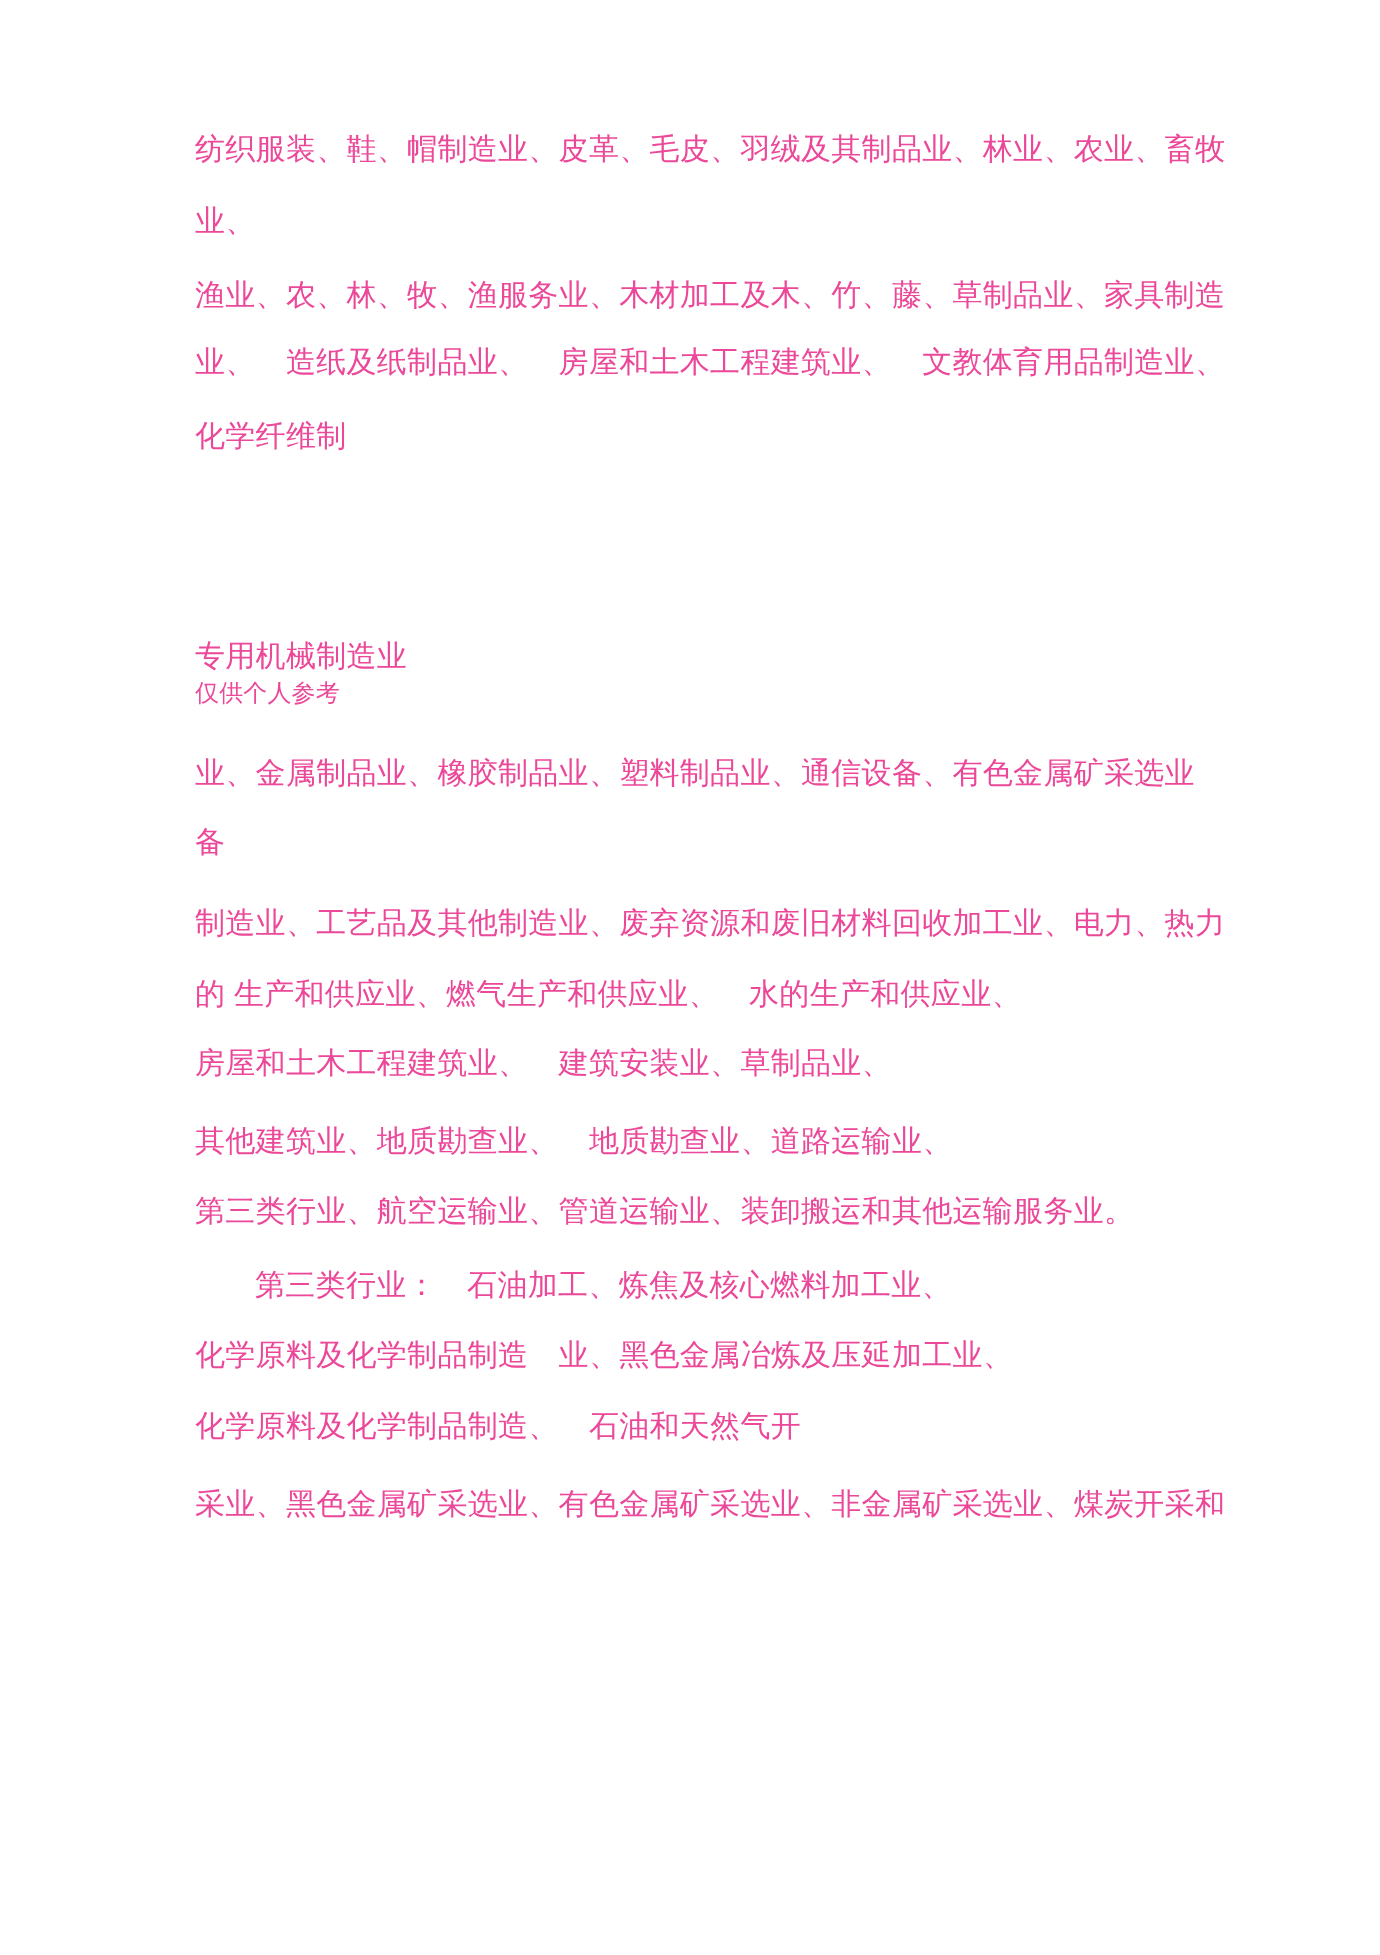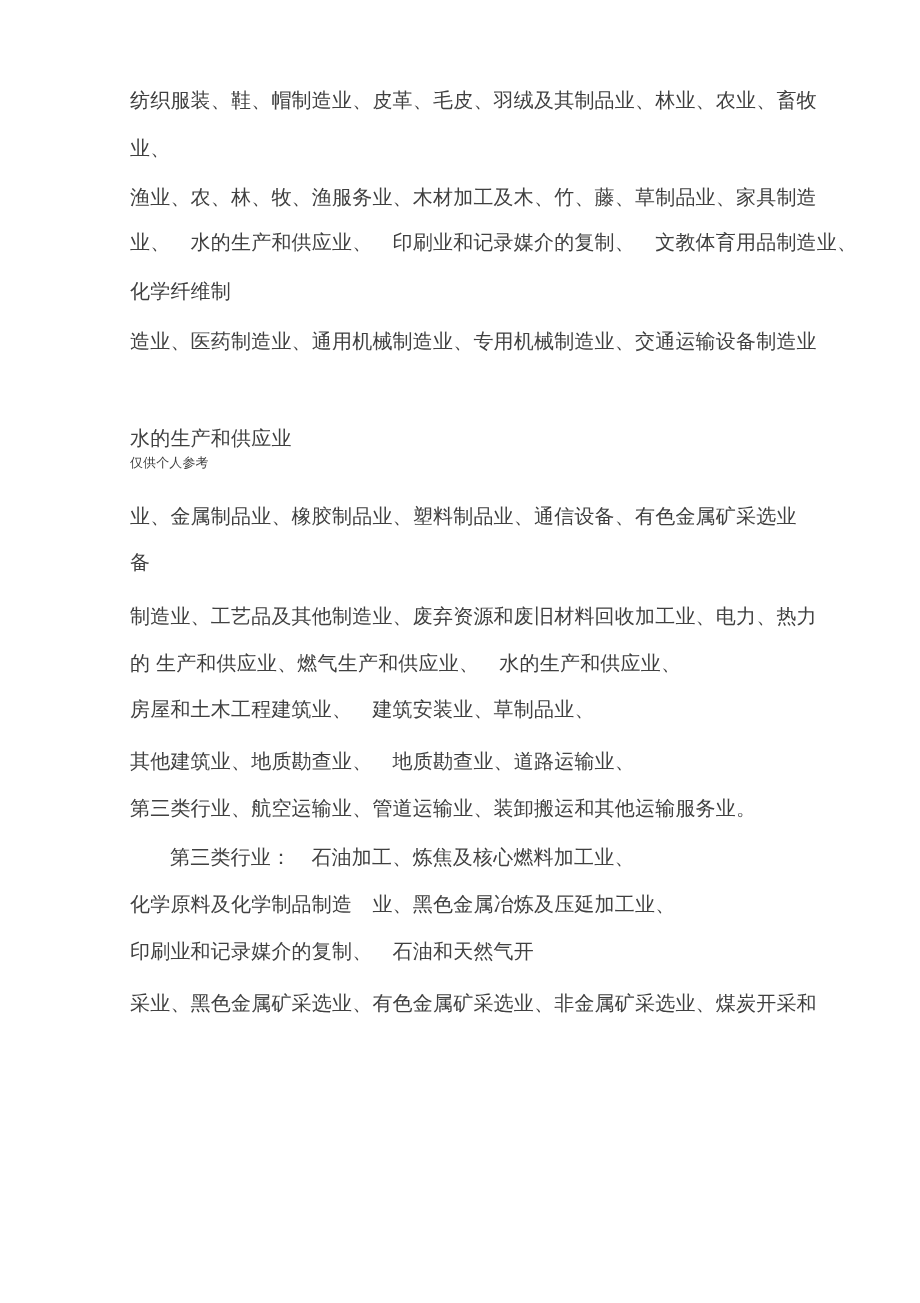--- a/index.html
+++ b/index.html
@@ -16,48 +16,47 @@
     font-family: "Liberation Sans", "DejaVu Sans", sans-serif;
     color: #000000;
   }
   .line {
     position: absolute;
     left: 130px;
     font-size: 20px;
     line-height: 23px;
     letter-spacing: 0.2px;
     white-space: pre;
-    color: #404040;
+    color: #ec4899;
   }
   .line.small {
-    font-size: 13px;
+    font-size: 16px;
     line-height: 17px;
     letter-spacing: 0.1px;
   }
   .line.indent {
     left: 170px;
     text-align: right;
   }
 </style>
 </head>
 <body>
 
 <div class="page">
   <div class="line" style="top:89px">纺织服装、鞋、帽制造业、皮革、毛皮、羽绒及其制品业、林业、农业、畜牧</div>
   <div class="line" style="top:137px">业、</div>
   <div class="line" style="top:186px">渔业、农、林、牧、渔服务业、木材加工及木、竹、藤、草制品业、家具制造</div>
-  <div class="line" style="top:231px">业、　水的生产和供应业、　印刷业和记录媒介的复制、　文教体育用品制造业、</div>
+  <div class="line" style="top:231px">业、　造纸及纸制品业、　房屋和土木工程建筑业、　文教体育用品制造业、</div>
   <div class="line" style="top:280px">化学纤维制</div>
-  <div class="line" style="top:330px">造业、医药制造业、通用机械制造业、专用机械制造业、交通运输设备制造业</div>
-  <div class="line" style="top:427px">水的生产和供应业</div>
+  <div class="line" style="top:427px">专用机械制造业</div>
   <div class="line small" style="top:454px">仅供个人参考</div>
   <div class="line" style="top:505px">业、金属制品业、橡胶制品业、塑料制品业、通信设备、有色金属矿采选业</div>
   <div class="line" style="top:551px">备</div>
   <div class="line" style="top:652px">的 生产和供应业、燃气生产和供应业、　水的生产和供应业、</div>
   <div class="line" style="top:605px">制造业、工艺品及其他制造业、废弃资源和废旧材料回收加工业、电力、热力</div>
   <div class="line" style="top:698px">房屋和土木工程建筑业、　建筑安装业、草制品业、</div>
   <div class="line" style="top:750px">其他建筑业、地质勘查业、　地质勘查业、道路运输业、</div>
   <div class="line" style="top:797px">第三类行业、航空运输业、管道运输业、装卸搬运和其他运输服务业。</div>
   <div class="line indent" style="top:846px">第三类行业：　石油加工、炼焦及核心燃料加工业、</div>
   <div class="line" style="top:893px">化学原料及化学制品制造　业、黑色金属冶炼及压延加工业、</div>
-  <div class="line" style="top:940px">印刷业和记录媒介的复制、　石油和天然气开</div>
+  <div class="line" style="top:940px">化学原料及化学制品制造、　石油和天然气开</div>
   <div class="line" style="top:992px">采业、黑色金属矿采选业、有色金属矿采选业、非金属矿采选业、煤炭开采和</div>
 </div>
 
 </body></html>

